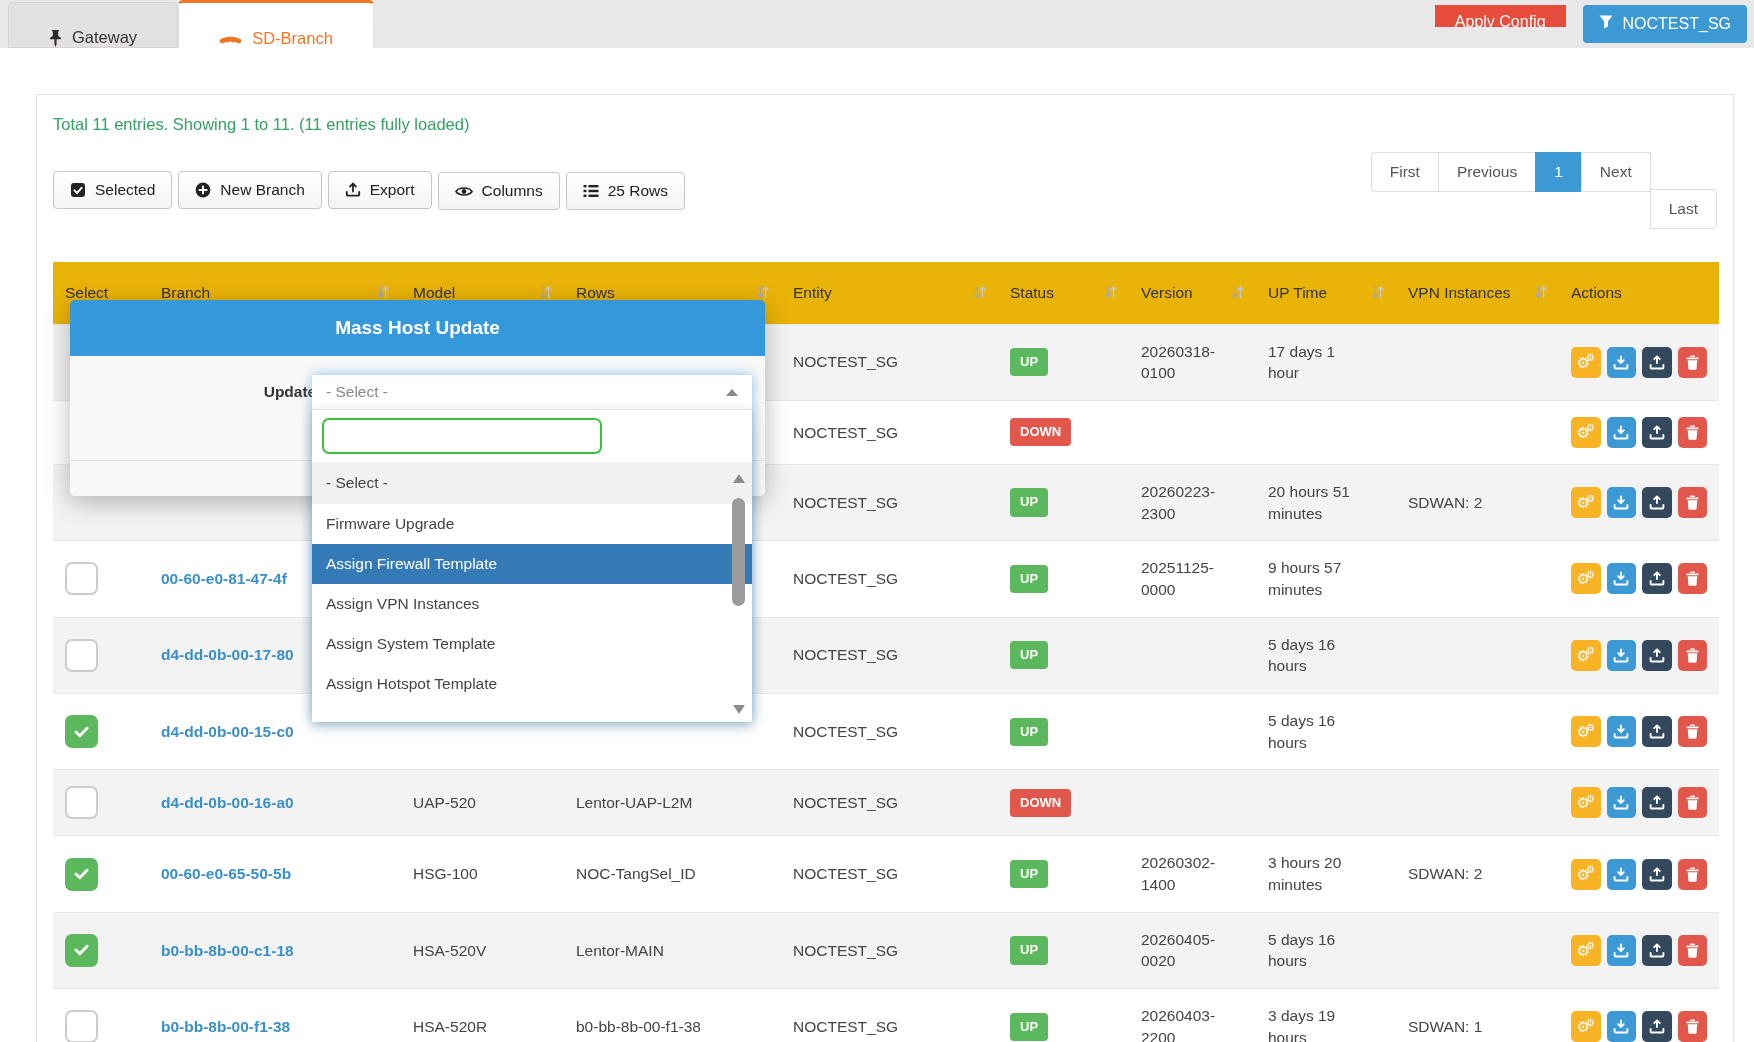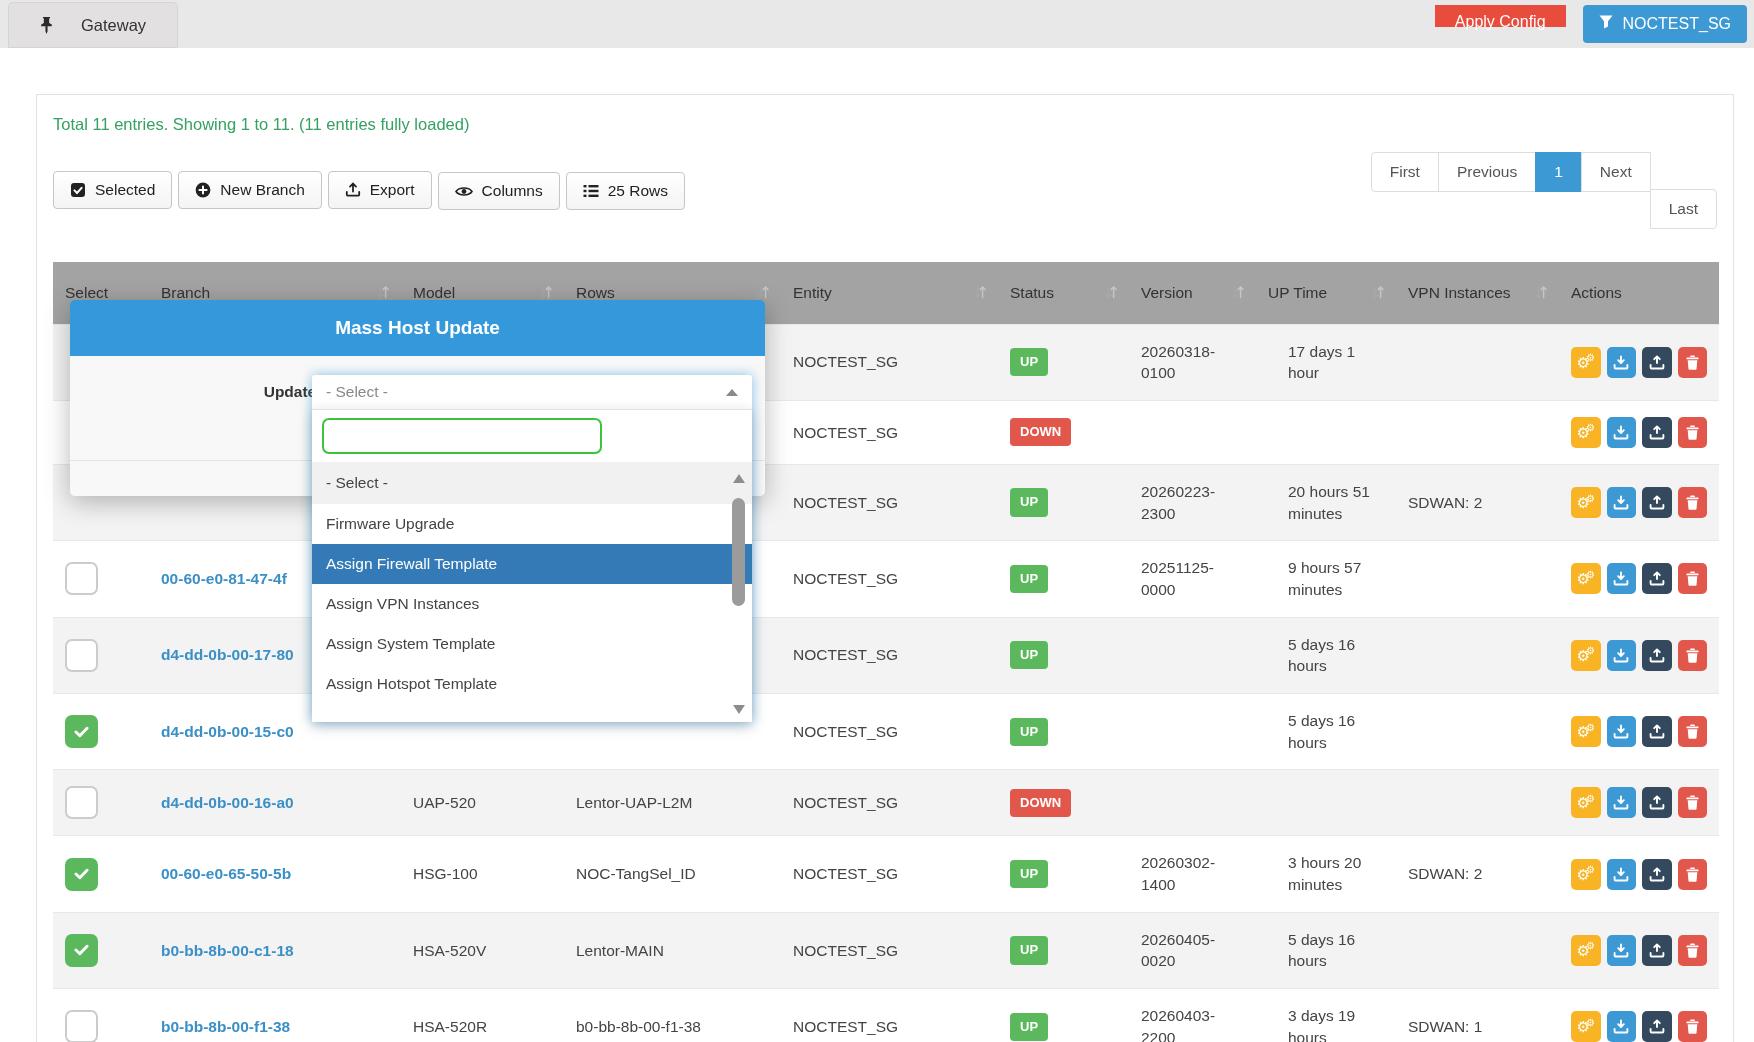--- a/index.html
+++ b/index.html
@@ -3,21 +3,21 @@
 <meta charset="utf-8">
 <style>
   * { margin:0; padding:0; box-sizing:border-box; }
   html,body { width:1754px; height:1042px; overflow:hidden; background:#fff;
     font-family:"Liberation Sans","DejaVu Sans",sans-serif; font-size:15.5px; color:#333; }
   body { position:relative; }
 
   
   .tabstrip { height:48px; background:#e9e8e8; position:relative; }
   .tabs { display:flex; padding-left:8px; height:48px; align-items:flex-end; }
-  .tab { display:inline-flex; align-items:center; gap:28px; height:46px; padding:0 31px;
+  .tab { display:inline-flex; align-items:flex-end; gap:10px; height:46px; padding:0 40px;
     border-radius:5px 5px 0 0; font-size:16.5px; cursor:default; }
   .tab.inactive { background:#e2e0e0; border:1px solid #d5d3d3; color:#333; }
   .tab.active { background:#fff; border:1px solid #e3e3e3; border-bottom:none;
     border-top:3px solid var(--accent_orange); color:var(--accent_orange); height:48px; }
   .tab .ticon { display:inline-flex; }
   .top-actions { position:absolute; right:7px; top:5px; display:flex; gap:17px; }
   .btn-apply { background:var(--apply_red); color:#fff; border:none; border-radius:0;
     height:22px; padding:8px 20px; font-size:16px; font-family:inherit; }
   .btn-entity { background:var(--filter_btn_blue); color:#fff; border:none; border-radius:4px;
     height:38px; padding:0 16px; font-size:16px; font-family:inherit;
@@ -37,31 +37,31 @@
   .pg:first-child { border-radius:4px 0 0 4px; margin-left:0; }
   .pg:last-child { border-radius:0 4px 4px 0;margin-top:37px; }
   .pg.active { background:var(--pagination_blue); border-color:var(--pagination_blue); color:#fff; }
 
   
   table { width:100%; border-collapse:collapse; table-layout:fixed; margin-top:33px; }
   col.c-select{width:96px} col.c-branch{width:252px} col.c-model{width:163px}
   col.c-alias{width:217px} col.c-entity{width:217px} col.c-status{width:131px}
   col.c-version{width:127px} col.c-uptime{width:140px} col.c-vpn{width:163px}
   col.c-actions{width:160px}
-  thead th { background:#a3a3a3; height:62px; padding:8px 12px; text-align:left;
+  thead th { background:#eab308; height:62px; padding:8px 12px; text-align:left;
     font-weight:500; color:#333; font-size:15.5px; vertical-align:middle; }
   .th-inner { display:flex; align-items:center; }
   .th-label { flex:0 1 auto; line-height:1.25; }
   .sorticon { margin-left:auto; display:inline-flex; padding-left:6px; }
   tbody td { padding:16px 12px; border-top:1px solid #e8e8e8; vertical-align:middle;
     color:#444; line-height:1.4; }
   tr.shade-grey { background:#f3f3f3; } tr.shade-white { background:#fff; }
   a.mac { color:var(--link_blue); font-weight:bold; text-decoration:none; }
   .cell-version .inner { max-width:92px; }
-  .cell-uptime .inner { max-width:100px;margin-left:20px; }
+  .cell-uptime .inner { max-width:100px; }
   .badge { display:inline-block; padding:5px 10px; border-radius:4px; color:#fff;
     font-size:13px; font-weight:bold; }
   .badge.up { background:var(--badge_up_green); }
   .badge.down { background:var(--badge_down_red); }
   .cb { width:33px; height:33px; border:2px solid #ccc; border-radius:7px; background:#fff;
     display:flex; align-items:center; justify-content:center; }
   .cb.checked { background:var(--checkbox_green); border-color:var(--checkbox_green); }
   .actions-wrap { display:flex; gap:6px; }
   .abtn { width:31px; height:31px; border:none; border-radius:5px; color:#fff;
     display:inline-flex; align-items:center; justify-content:center; padding:0; }
@@ -108,20 +108,34 @@
 
 <div class="tabstrip">
   <div class="tabs" id="tabs">
       <div class="tab inactive">
         <span class="ticon">
           <svg width="13" height="17" viewBox="0 0 12 16">
             <path fill="#2b2b2b" d="M3 0h6c.4 0 .6.5.3.8L8.5 1.6v4l2.1 1.2c.25.14.4.4.4.68V8.6H7v4.9L6 16l-1-2.5V8.6H1v-1.1c0-.28.15-.54.4-.68L3.5 5.6v-4L2.7.8C2.4.5 2.6 0 3 0z"></path>
           </svg>
         </span>
         <span>Gateway</span>
+      </div>
+      <div class="tab active">
+        <span class="ticon">
+          <svg width="23" height="15" viewBox="0 0 24 15">
+            <g fill="currentColor">
+              <rect x="0.5" y="4.6" width="11" height="4.8" rx="2.4" transform="rotate(-19 6 7)"></rect>
+              <rect x="12.5" y="4.6" width="11" height="4.8" rx="2.4" transform="rotate(19 18 7)"></rect>
+              <circle cx="12" cy="6" r="2.7"></circle>
+              <circle cx="9.2" cy="8" r="1.7"></circle>
+              <circle cx="14.8" cy="8" r="1.7"></circle>
+            </g>
+          </svg>
+        </span>
+        <span>SD-Branch</span>
       </div>
     </div>
   <div class="top-actions">
     <button class="btn-apply">Apply Config</button>
     <button class="btn-entity">
       <span class="ticon"><svg width="14" height="14" viewBox="0 0 14 14">
             <path fill="#fff" d="M.5.5h13L9 6.2v5.3L5 13.5V6.2z"></path>
           </svg></span>
       <span>NOCTEST_SG</span>
     </button>

